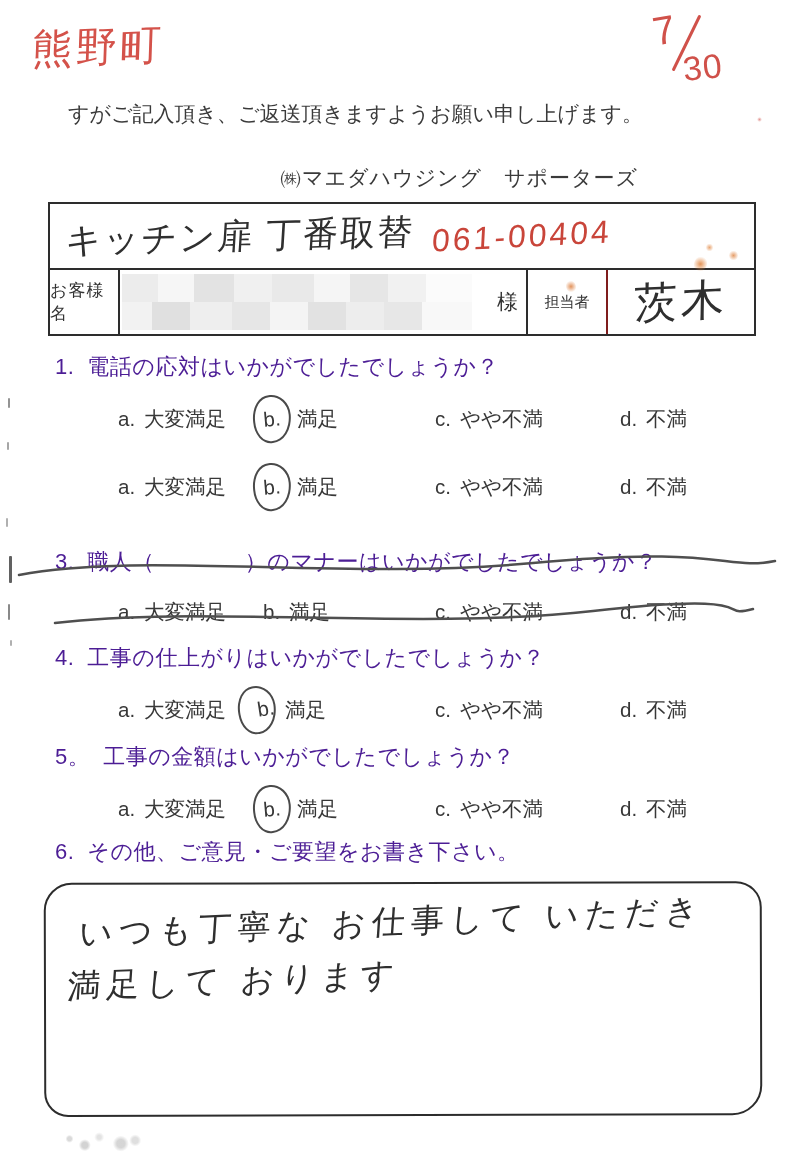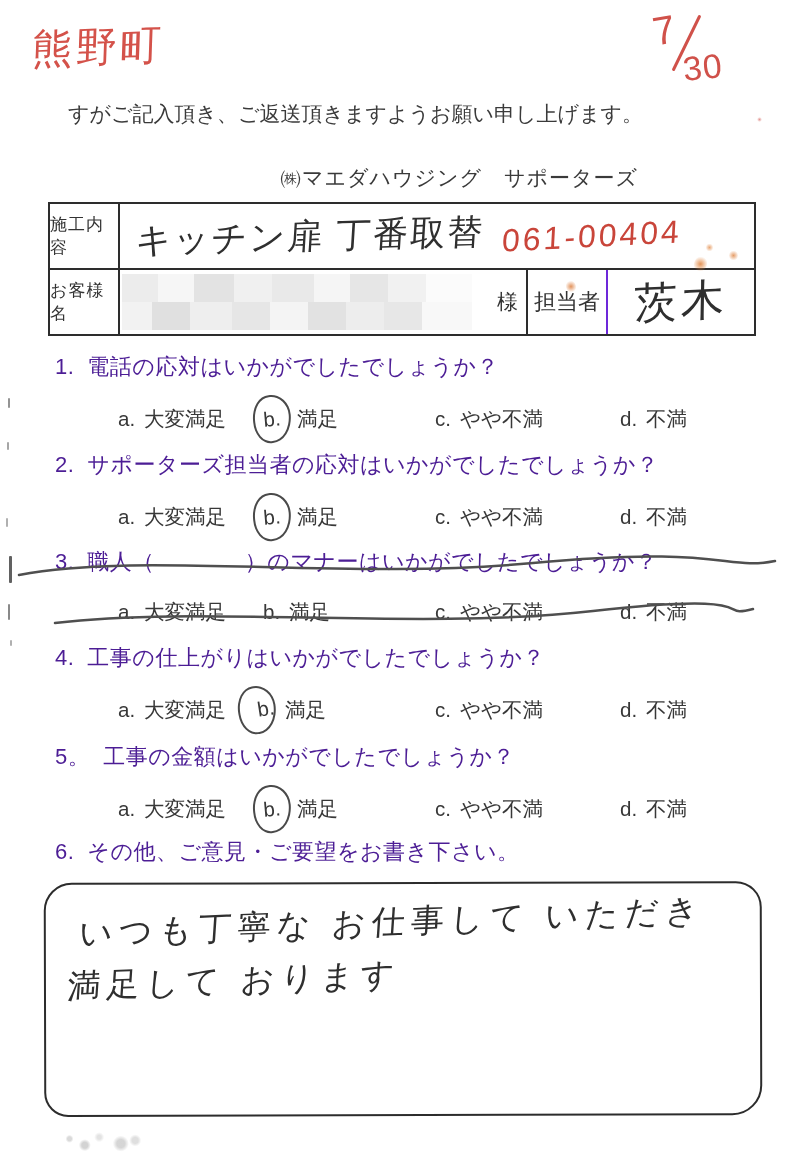--- a/index.html
+++ b/index.html
@@ -29,22 +29,22 @@
   .t-row1{height:66px;border-bottom:2px solid #2d2d2d;}
   .t-row2{height:64px;}
   .t-label{width:70px;border-right:2px solid #2d2d2d;display:flex;align-items:center;justify-content:center;
       font-size:17px;letter-spacing:1px;flex:none;box-sizing:border-box;color:#333;}
   .t-construction{flex:1;display:flex;align-items:center;padding-left:16px;overflow:visible;}
   .hw-construction{font-size:35px;letter-spacing:2px;}
   .hw-ordercode{font-size:32px;margin-left:18px;letter-spacing:3px;transform:rotate(-3deg) skewX(-6deg);}
   .t-name{width:408px;border-right:2px solid #2d2d2d;display:flex;align-items:center;
       justify-content:space-between;padding-right:8px;box-sizing:border-box;flex:none;}
   .honorific{font-size:21px;color:#333;}
-  .t-staff-label{width:80px;border-right:2px solid #6d28d9;display:flex;align-items:center;
-      justify-content:center;font-size:22px;flex:none;box-sizing:border-box;color:#333;}
+  .t-staff-label{width:80px;border-right:2px solid #7f1d1d;display:flex;align-items:center;
+      justify-content:center;font-size:15px;flex:none;box-sizing:border-box;color:#333;}
   .t-staff-name{flex:1;display:flex;align-items:center;justify-content:center;}
   .hw-staff{font-size:43px;transform:rotate(-3deg) skewX(-4deg);letter-spacing:4px;}
   
   .mosaic{width:350px;height:56px;margin-left:2px;}
   .mz{height:28px;width:100%;}
   .mz1{background:linear-gradient(90deg,#ececec 0 36px,#f6f6f6 36px 72px,#e3e3e3 72px 112px,#f0f0f0 112px 150px,#e9e9e9 150px 192px,#f5f5f5 192px 228px,#e6e6e6 228px 266px,#f1f1f1 266px 304px,#fbfbfb 304px 350px);}
   .mz2{background:linear-gradient(90deg,#f2f2f2 0 30px,#e0e0e0 30px 68px,#eeeeee 68px 110px,#e6e6e6 110px 148px,#f4f4f4 148px 186px,#e2e2e2 186px 224px,#ededed 224px 262px,#e7e7e7 262px 300px,#f8f8f8 300px 350px);}
   
   .question{position:absolute;left:55px;width:706px;}
   .q1{top:352px}.q2{top:450px}.q3{top:547px}.q4{top:643px}.q5{top:742px}.q6{top:837px}
@@ -108,21 +108,20 @@
     <span class="date-day">30</span>
   </div>
 
   <div class="intro">
     <div>すがご記入頂き、ご返送頂きますようお願い申し上げます。</div>
   </div>
   <div class="company">㈱マエダハウジング　サポーターズ</div>
 
   <div class="info-table">
     <div class="t-row t-row1">
-      <div class="t-label">施工内容</div>
       <div class="t-construction">
         <span class="hw hw-construction">キッチン扉 丁番取替</span>
         <span class="hw hw-code hw-ordercode">061-00404</span>
       </div>
     </div>
     <div class="t-row t-row2">
       <div class="t-label">お客様名</div>
       <div class="t-name">
         <div class="mosaic">
           <div class="mz mz1"></div>
@@ -157,23 +156,20 @@
           <span>やや不満</span>
         </span>
       <span class="opt opt-d">
           <span class="ltr">d.</span>
           <span>不満</span>
         </span>
     </div>
   </div>
 
   <div class="question q2">
-    <div class="q-line">
-      <span class="q-num">2.</span><span>サポーターズ担当者の応対はいかがでしたでしょうか？</span>
-    </div>
     <div class="opt-line">
       <span class="opt opt-a">
           <span class="ltr">a.</span>
           <span>大変満足</span>
         </span>
       <span class="opt opt-b">
           <span class="circled">
             <span class="ltr">b.</span>
           </span>
           <span>満足</span>

